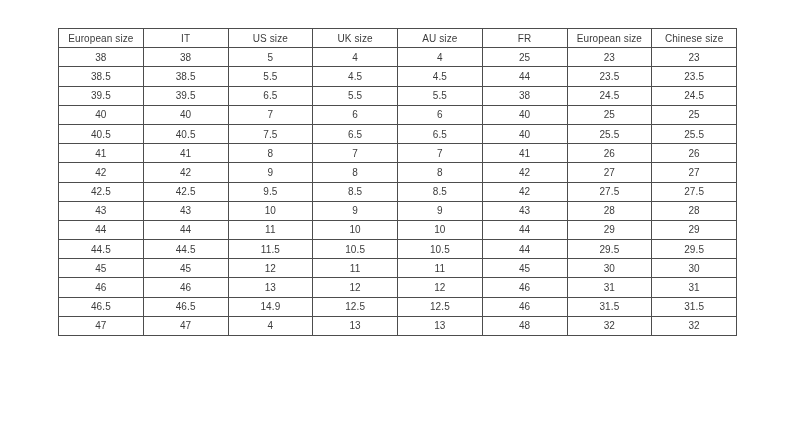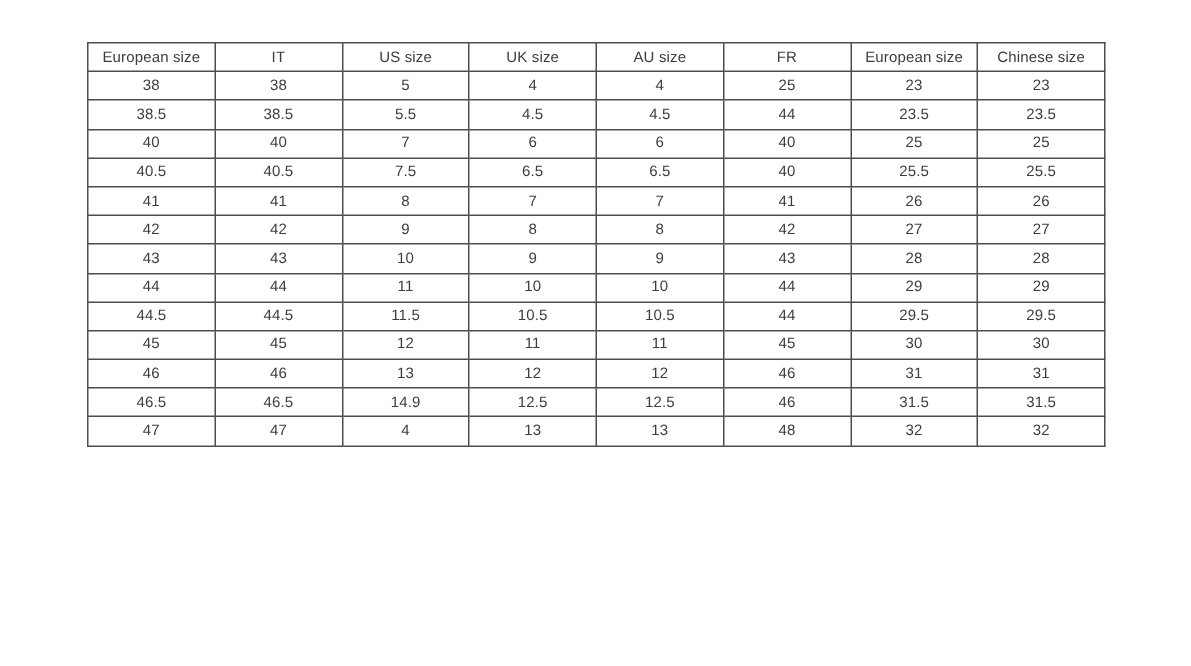--- a/index.html
+++ b/index.html
@@ -76,20 +76,30 @@
           <td>38.5</td>
           <td>38.5</td>
           <td>5.5</td>
           <td>4.5</td>
           <td>4.5</td>
           <td>44</td>
           <td>23.5</td>
           <td>23.5</td>
         </tr>
         <tr>
+          <td>39.5</td>
+          <td>39.5</td>
+          <td>6.5</td>
+          <td>5.5</td>
+          <td>5.5</td>
+          <td>38</td>
+          <td>24.5</td>
+          <td>24.5</td>
+        </tr>
+        <tr>
           <td>40</td>
           <td>40</td>
           <td>7</td>
           <td>6</td>
           <td>6</td>
           <td>40</td>
           <td>25</td>
           <td>25</td>
         </tr>
         <tr>
@@ -116,20 +126,30 @@
           <td>42</td>
           <td>42</td>
           <td>9</td>
           <td>8</td>
           <td>8</td>
           <td>42</td>
           <td>27</td>
           <td>27</td>
         </tr>
         <tr>
+          <td>42.5</td>
+          <td>42.5</td>
+          <td>9.5</td>
+          <td>8.5</td>
+          <td>8.5</td>
+          <td>42</td>
+          <td>27.5</td>
+          <td>27.5</td>
+        </tr>
+        <tr>
           <td>43</td>
           <td>43</td>
           <td>10</td>
           <td>9</td>
           <td>9</td>
           <td>43</td>
           <td>28</td>
           <td>28</td>
         </tr>
         <tr>

